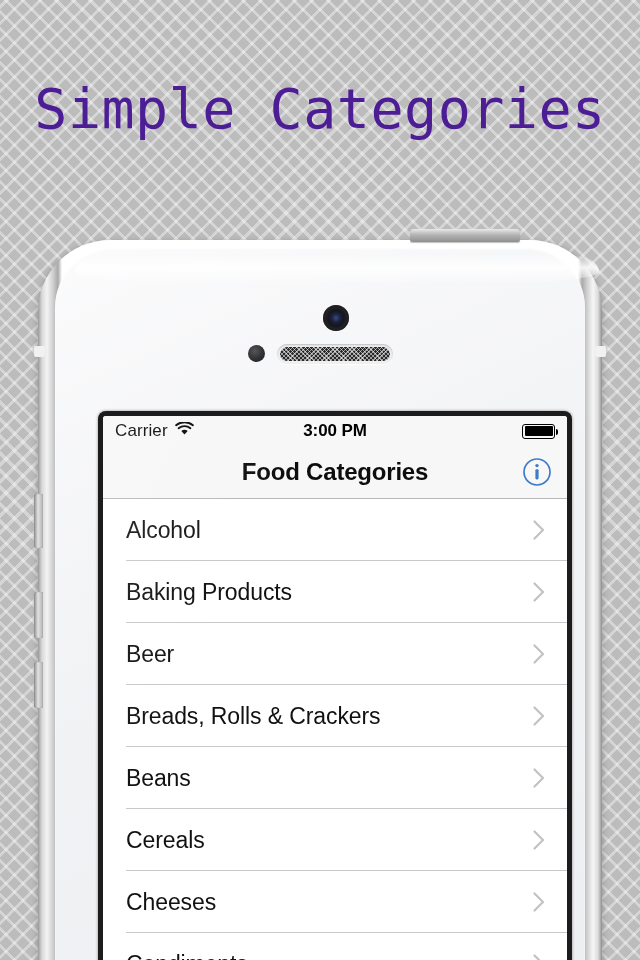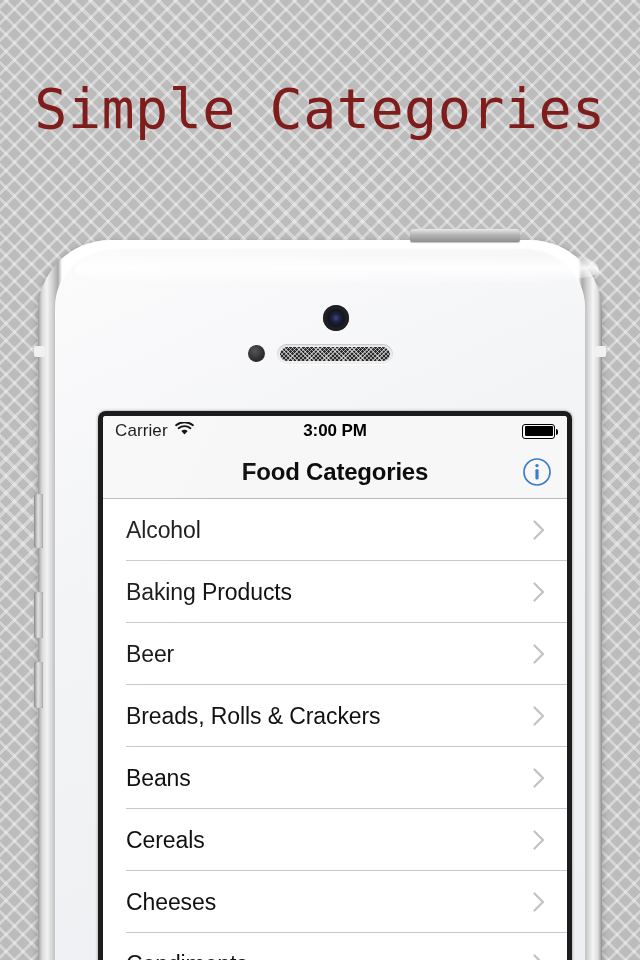--- a/index.html
+++ b/index.html
@@ -37,21 +37,21 @@
   #headline {
     position: absolute;
     top: 82px;
     left: 0;
     width: 640px;
     text-align: center;
     font-family: "DejaVu Sans Mono", "Liberation Mono", monospace;
     font-size: 55px;
     line-height: 1;
     letter-spacing: 0.5px;
-    color: #7f1d1d;
+    color: #4c1d95;
     white-space: nowrap;
   }
 
   
   #phone-wrap {
     position: absolute;
     left: 38px;
     top: 232px;
     width: 564px;
     height: 830px;

